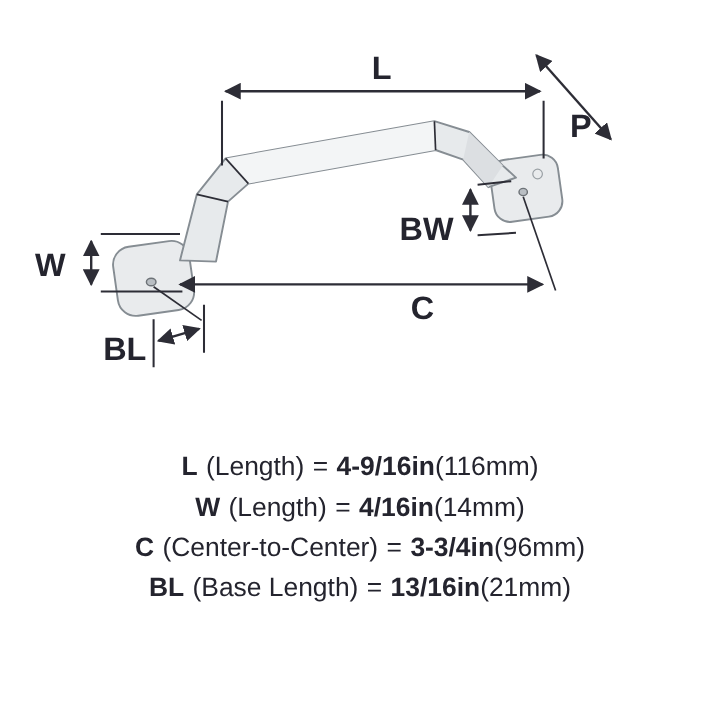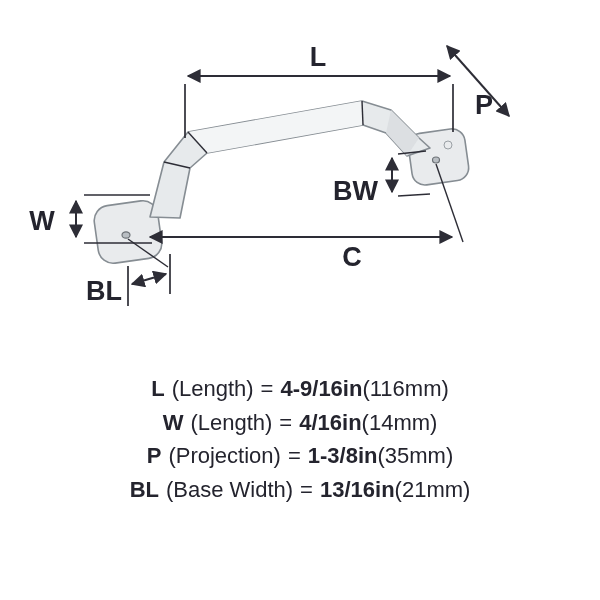--- a/index.html
+++ b/index.html
@@ -95,17 +95,17 @@
         <line x1="132" y1="280" x2="166" y2="270" class="dim-line" marker-start="url(#arr)" marker-end="url(#arr)"></line>
         <line x1="128" y1="235" x2="168" y2="263" class="thin-line"></line>
         <text x="104" y="296" text-anchor="middle" class="dim-label" font-size="25">BL</text>
       </g>
     </svg>
   </div>
 
   <div class="specs">
     <div class="spec-row"><span class="sym">L</span><span class="name">(Length)</span><span class="eq">=</span><span class="val">4-9/16in</span><span class="metric">(116mm)</span></div>
     <div class="spec-row"><span class="sym">W</span><span class="name">(Length)</span><span class="eq">=</span><span class="val">4/16in</span><span class="metric">(14mm)</span></div>
-    <div class="spec-row"><span class="sym">P</span><span class="name">(Projection)</span><span class="eq">=</span><span class="val">1-3/8in</span><span class="metric">(35mm)</span></div>
-    <div class="spec-row"><span class="sym">BL</span><span class="name">(Base Width)</span><span class="eq">=</span><span class="val">13/16in</span><span class="metric">(21mm)</span></div>
+    <div class="spec-row"><span class="sym">C</span><span class="name">(Center-to-Center)</span><span class="eq">=</span><span class="val">3-3/4in</span><span class="metric">(96mm)</span></div>
+    <div class="spec-row"><span class="sym">BL</span><span class="name">(Base Length)</span><span class="eq">=</span><span class="val">13/16in</span><span class="metric">(21mm)</span></div>
   </div>
 
 </div>
 
 </body></html>

